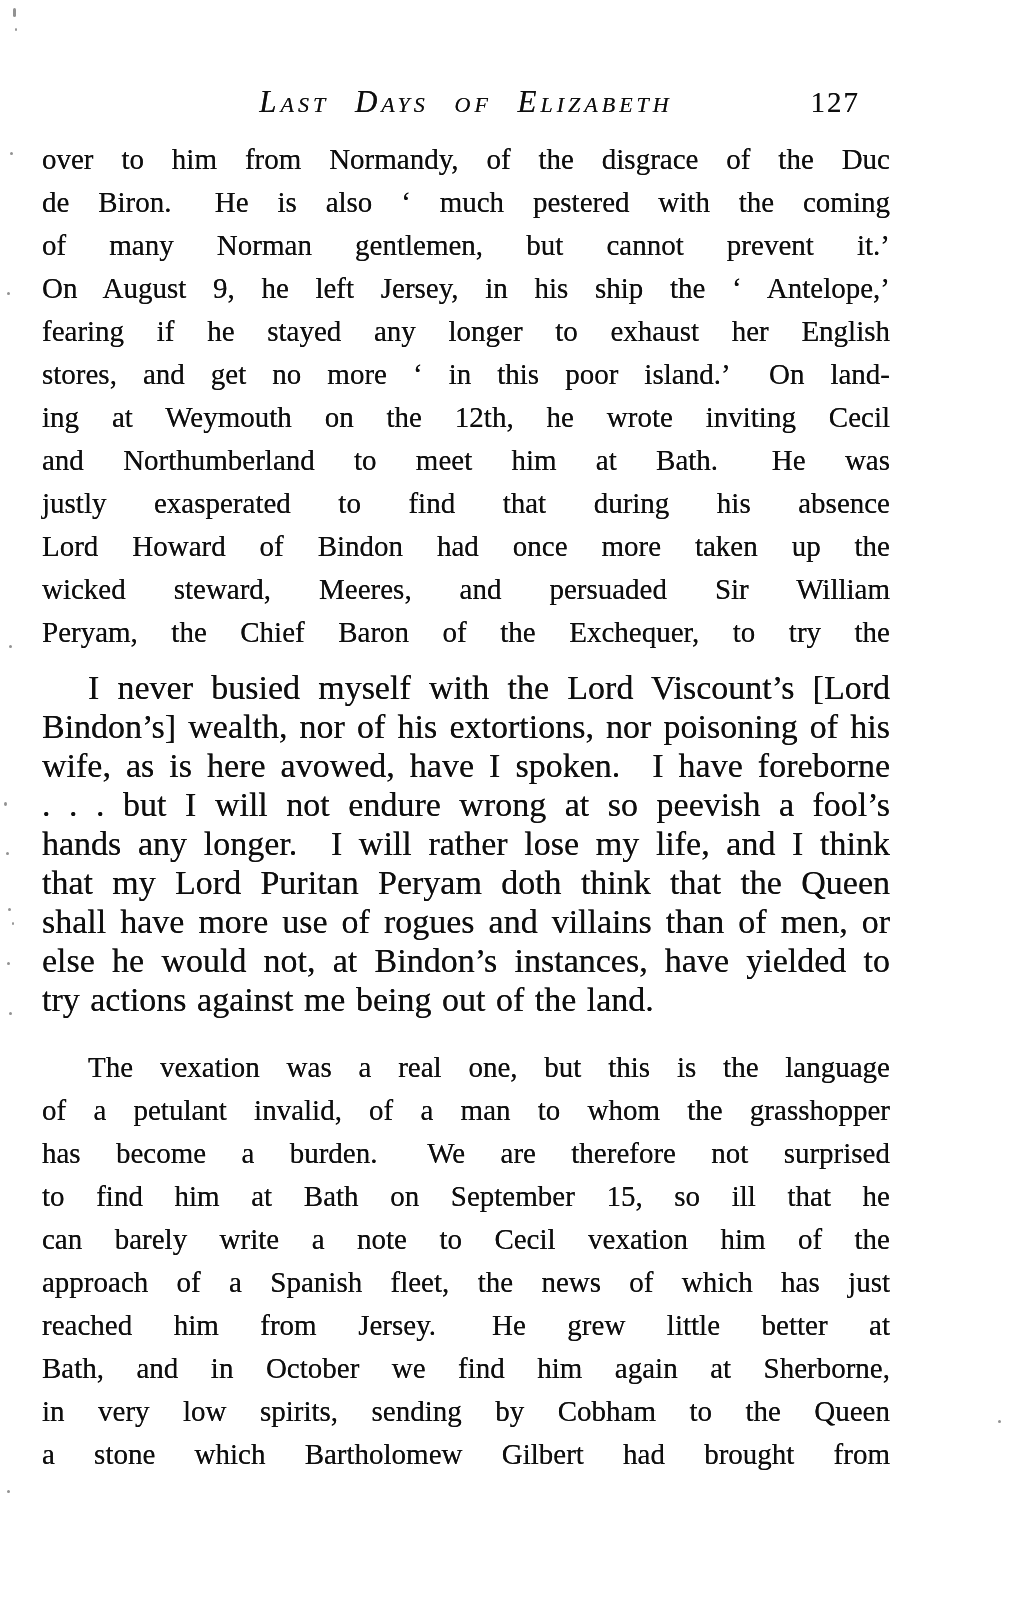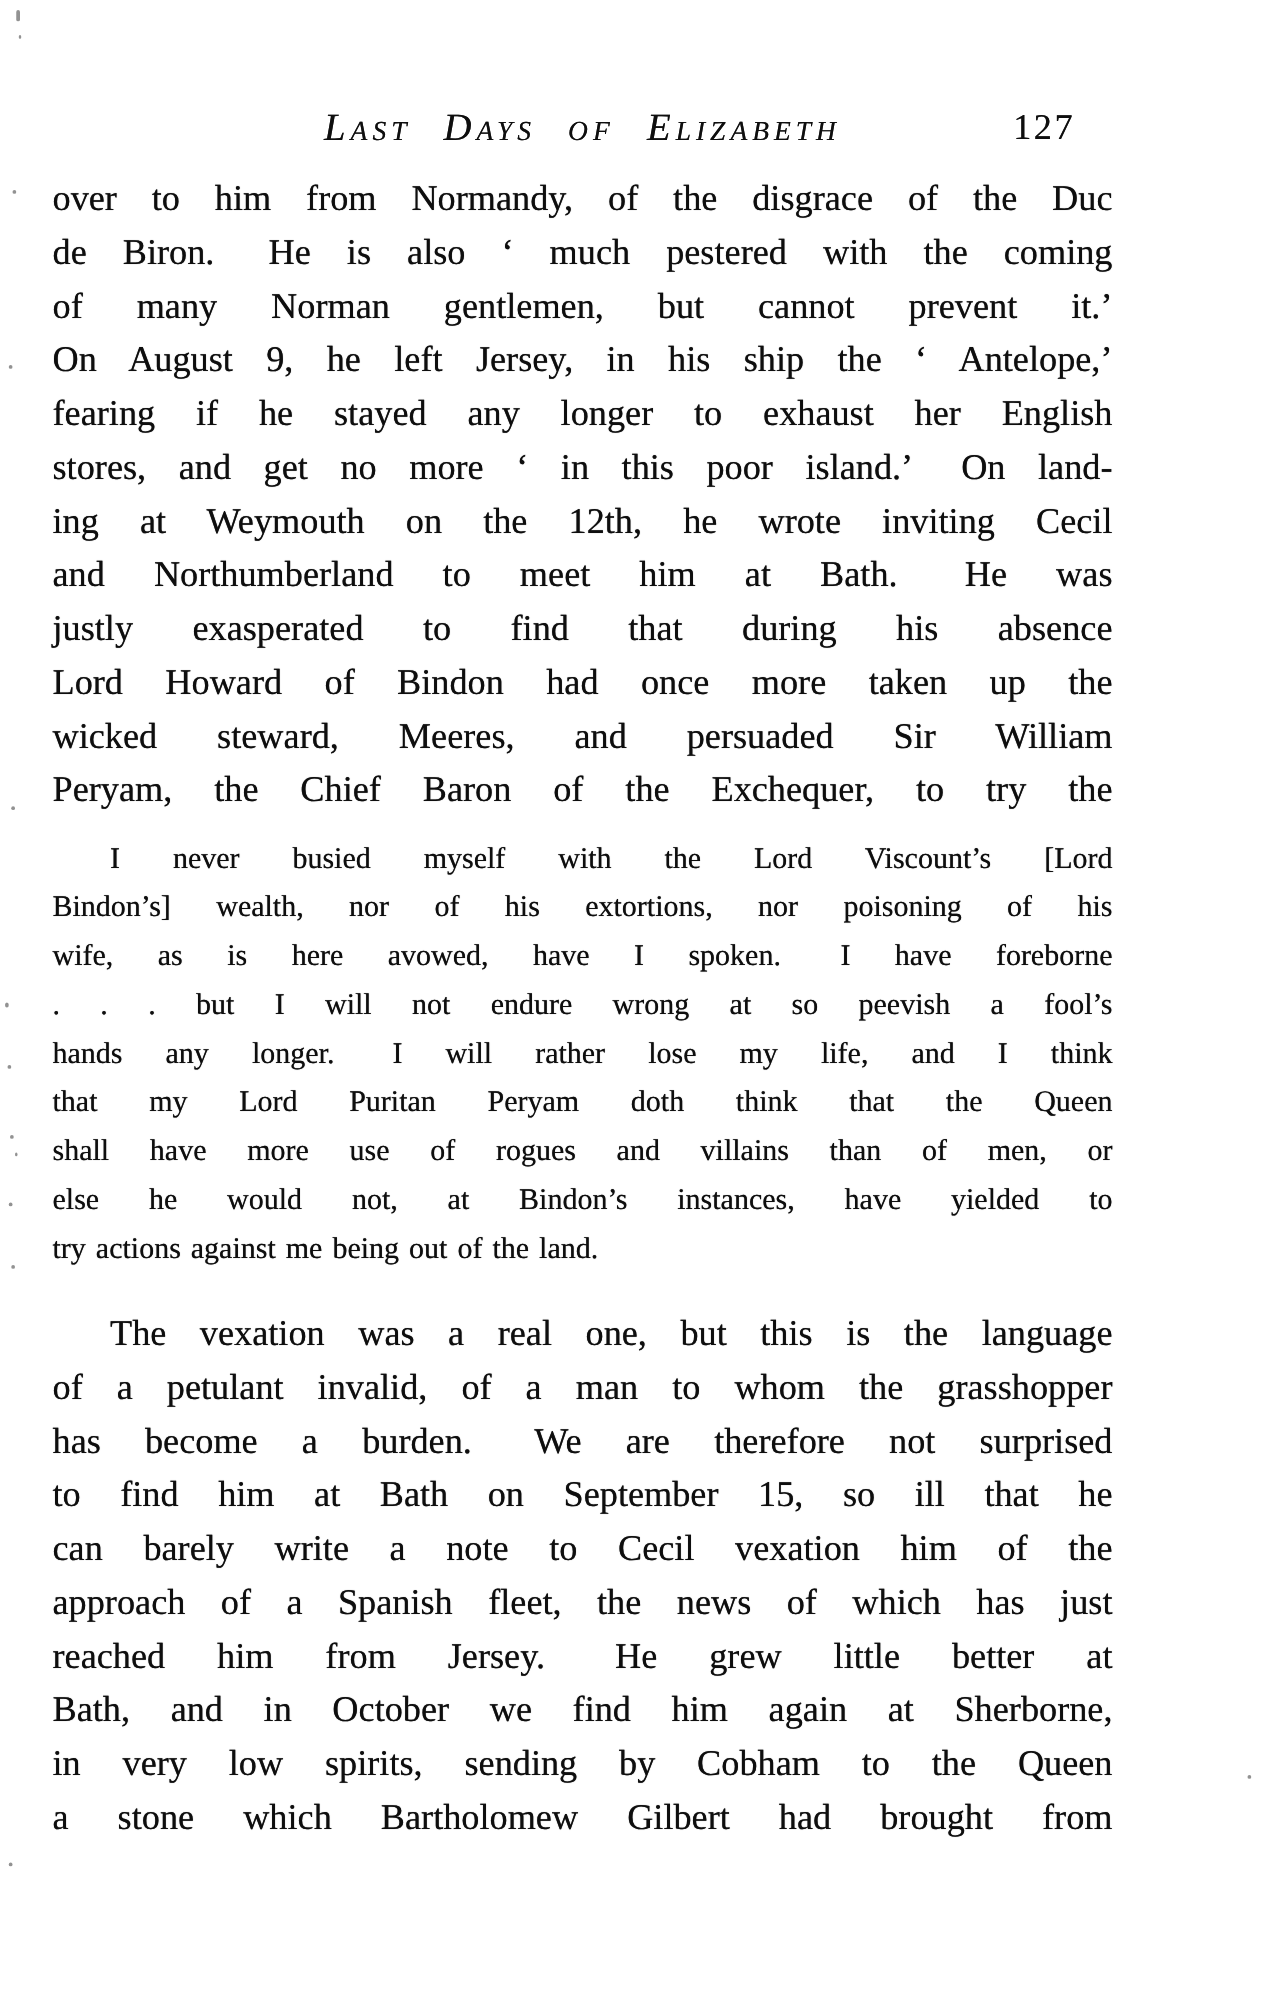--- a/index.html
+++ b/index.html
@@ -46,21 +46,21 @@
   .body-text { margin-top: 14px; }
   .para .line {
     font-size: 29px;
     line-height: 43px;
     text-align: justify;
     text-align-last: justify;
     word-spacing: 2px;
     text-shadow: 0 0 0.55px rgba(0,0,0,0.8);
   }
   .para.quote .line {
-    font-size: 24px;
+    font-size: 34px;
     line-height: 39px;
   }
   .para .line.last {
     text-align-last: left;
   }
   .para.indent .line:first-child {
     text-indent: 46px;
   }
   .para.quote { margin-top: 14px; }
   .para.p3 { margin-top: 27px; }

